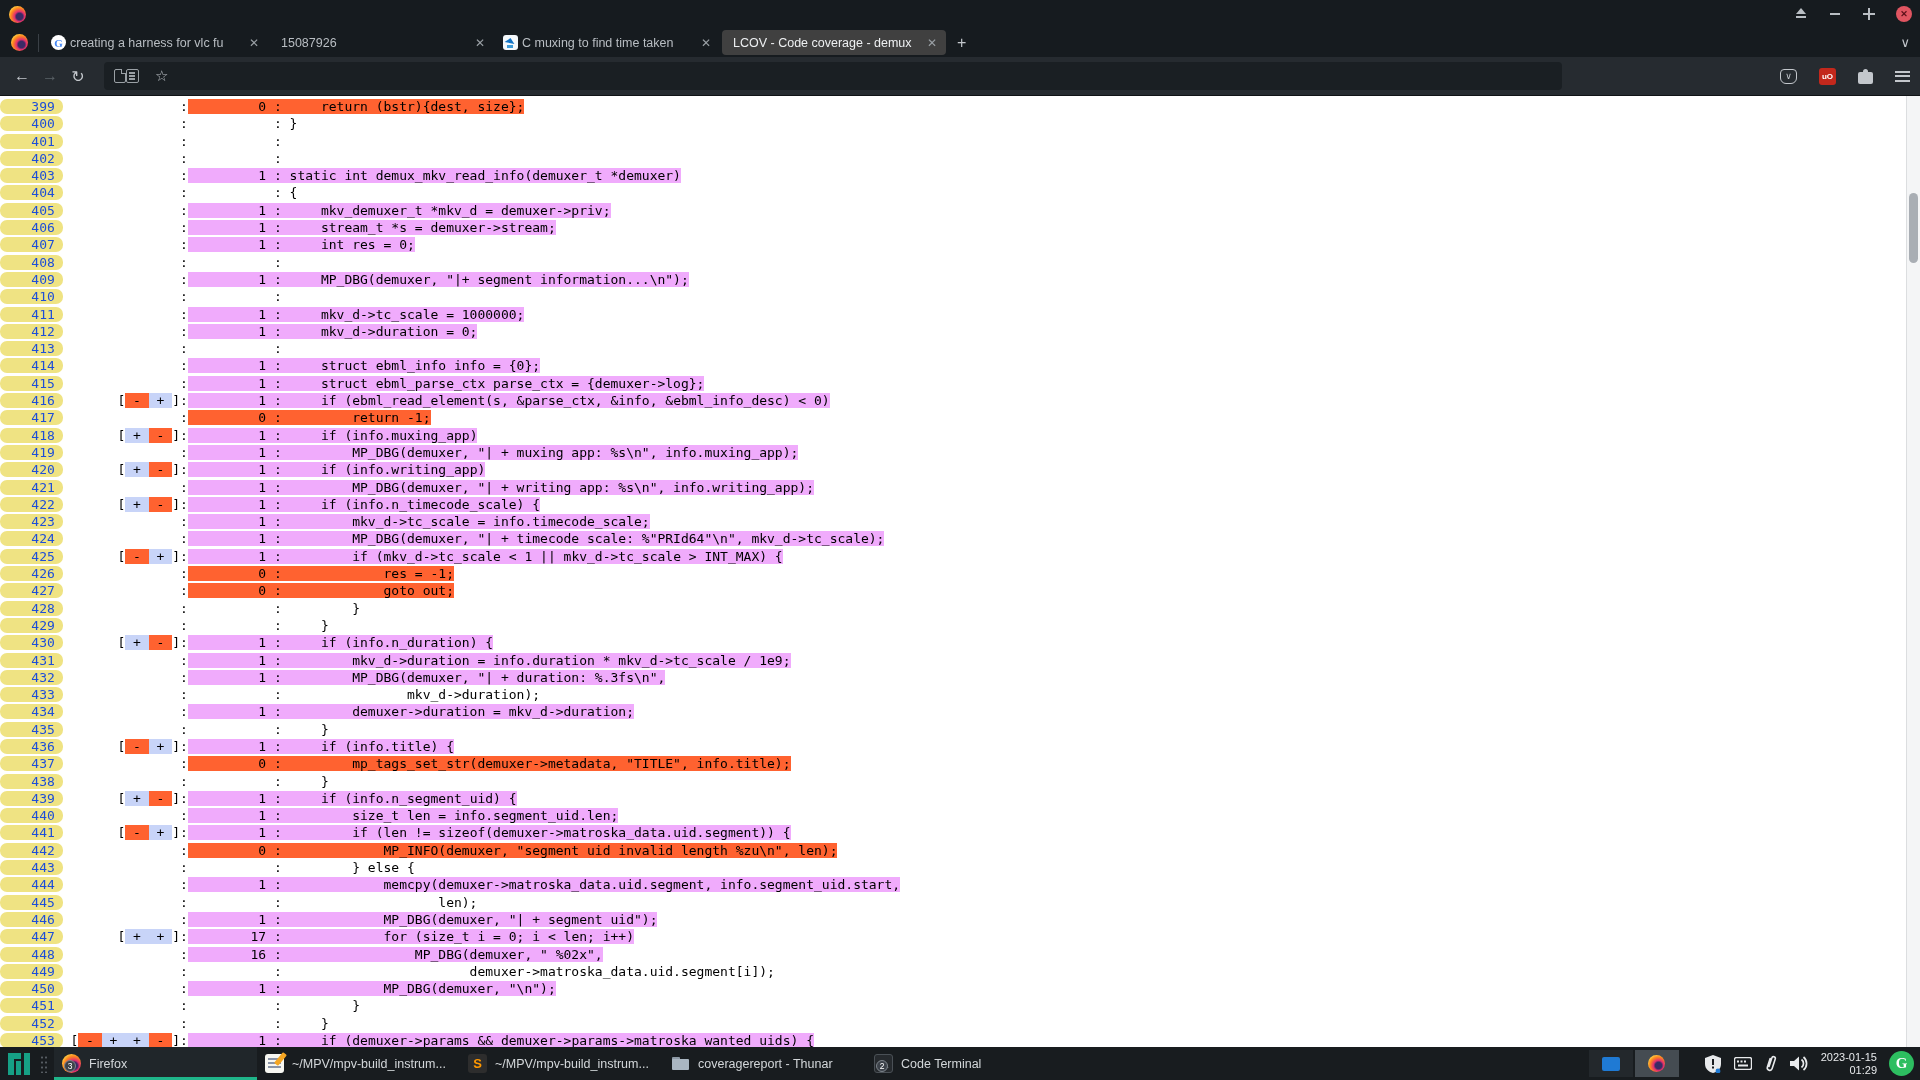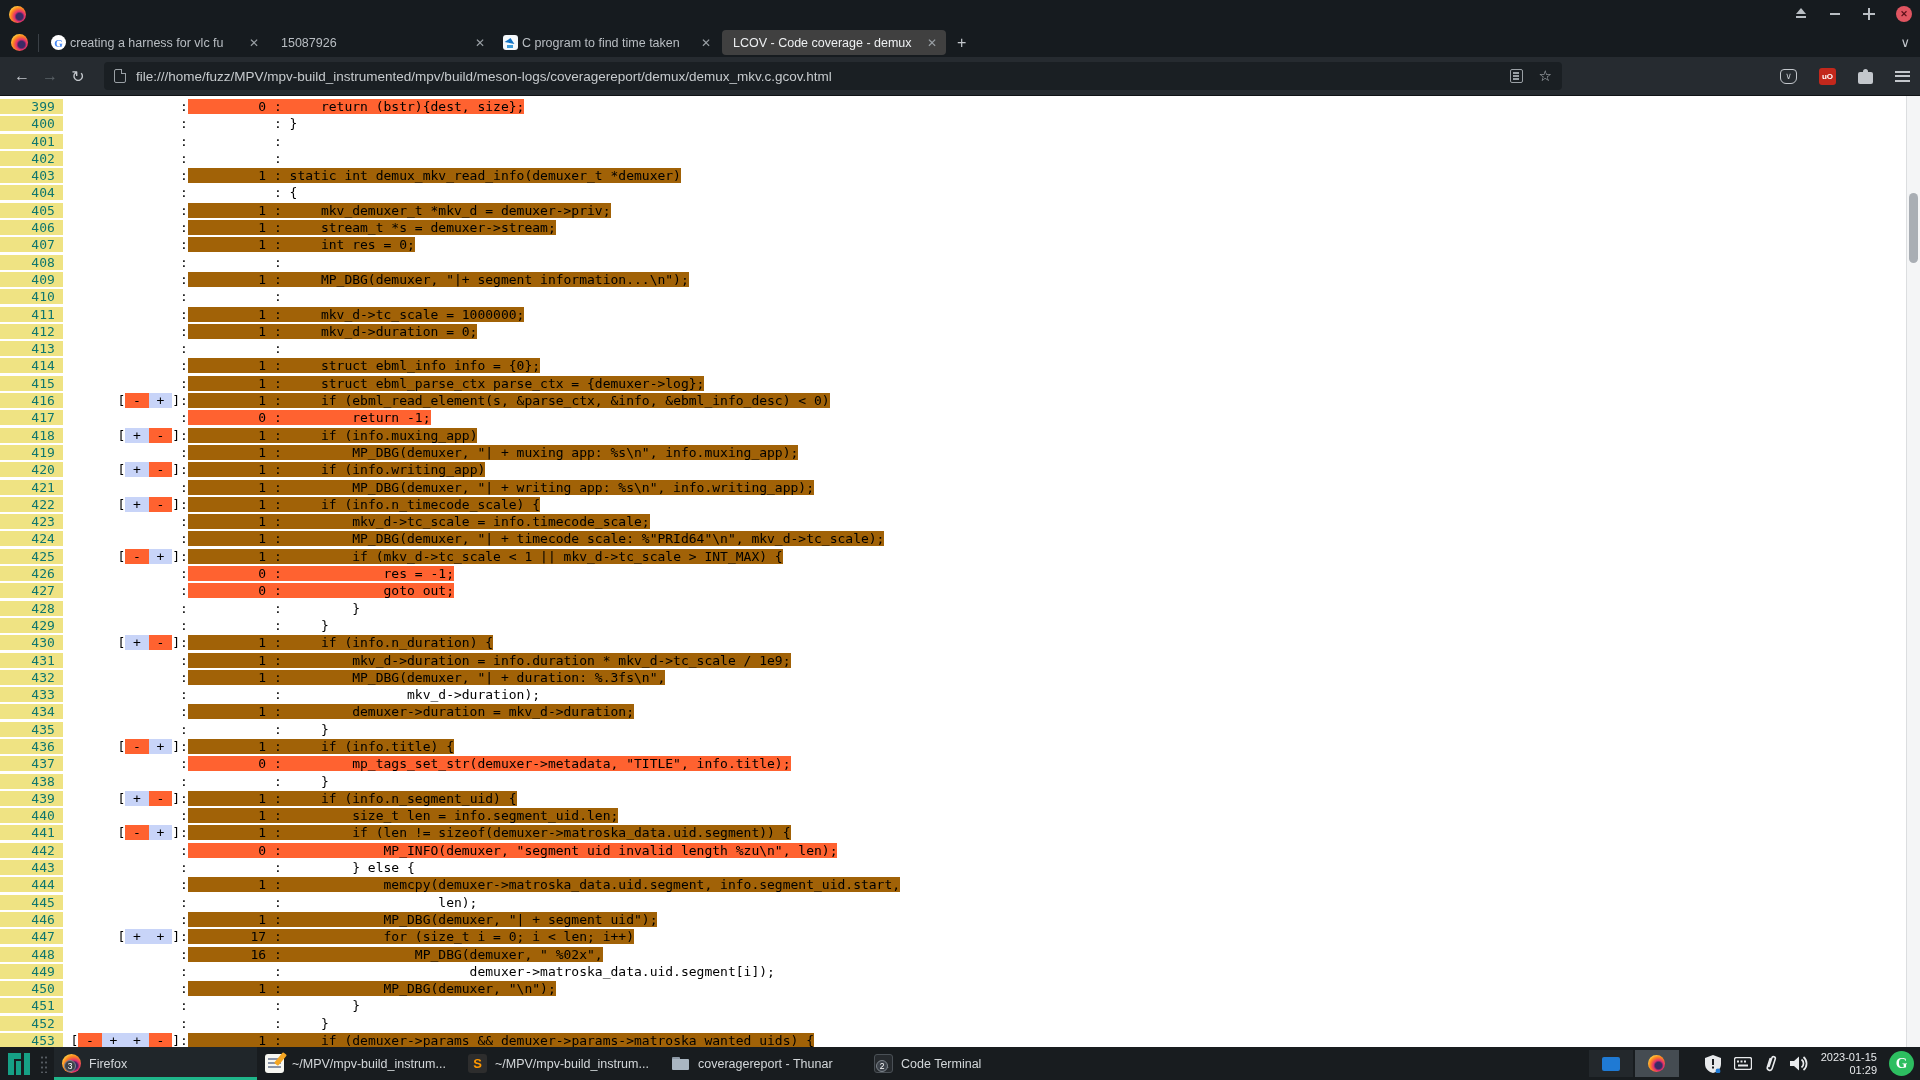--- a/index.html
+++ b/index.html
@@ -86,22 +86,22 @@
   
   .content {
     position:absolute; left:0; top:96px; width:1920px; height:951px;
     background:#fff; overflow:hidden;
   }
   .code {
     font-family:"DejaVu Sans Mono", monospace; font-size:13px; line-height:17.3px;
     white-space:pre; padding-top:2px; color:#000;
   }
   .row { height:17.3px; }
-  .num  { background:#efe383; color:#0f766e; }
-  .body.cov   { background:#a16207; }
+  .num  { background:#efe383; color:#1d4ed8;border-radius:7px; }
+  .body.cov   { background:#f0abfc; }
   .body.nocov { background:#ff6230; }
   .bm.cov   { background:#c8d4f8; }
   .bm.nocov { background:#ff6230; }
   .scrollbar {
     position:absolute; right:0; top:0; width:14px; height:951px;
     background:#f4f5f6; border-left:1px solid #dcdee0;
   }
   .scroll-thumb { position:absolute; left:2px; top:97px; width:9px; height:70px; background:#a9aeb4; border-radius:5px; }
 
   
@@ -163,39 +163,38 @@
           <span class="favicon fav-google">G</span>
           <span class="tlabel">creating a harness for vlc fu</span>
           <span class="tclose">✕</span>
         </div>
         <div class="tab">
           <span class="tlabel">15087926</span>
           <span class="tclose">✕</span>
         </div>
         <div class="tab">
           <span class="favicon fav-cap"></span>
-          <span class="tlabel">C program to find time taken</span>
+          <span class="tlabel">C muxing to find time taken</span>
           <span class="tclose">✕</span>
         </div>
         <div class="tab active">
           <span class="tlabel">LCOV - Code coverage - demux</span>
           <span class="tclose">✕</span>
         </div>
       </div>
     <span class="newtab-btn">+</span>
     <span class="alltabs-btn">∨</span>
   </div>
 
   <div class="navbar">
     <span class="nav-btn back">←</span>
     <span class="nav-btn fwd">→</span>
     <span class="nav-btn">↻</span>
     <div class="urlbar">
       <span class="doc-icon"></span>
-      <span class="url-text">file:///home/fuzz/MPV/mpv-build_instrumented/mpv/build/meson-logs/coveragereport/demux/demux_mkv.c.gcov.html</span>
       <span class="reader-icon"></span>
       <span class="star-icon">☆</span>
     </div>
     <div class="nav-right">
       <span class="pocket-icon">∨</span>
       <span class="ublock-icon">uO</span>
       <span class="ext-icon"></span>
       <span class="menu-icon"></span>
     </div>
   </div>

